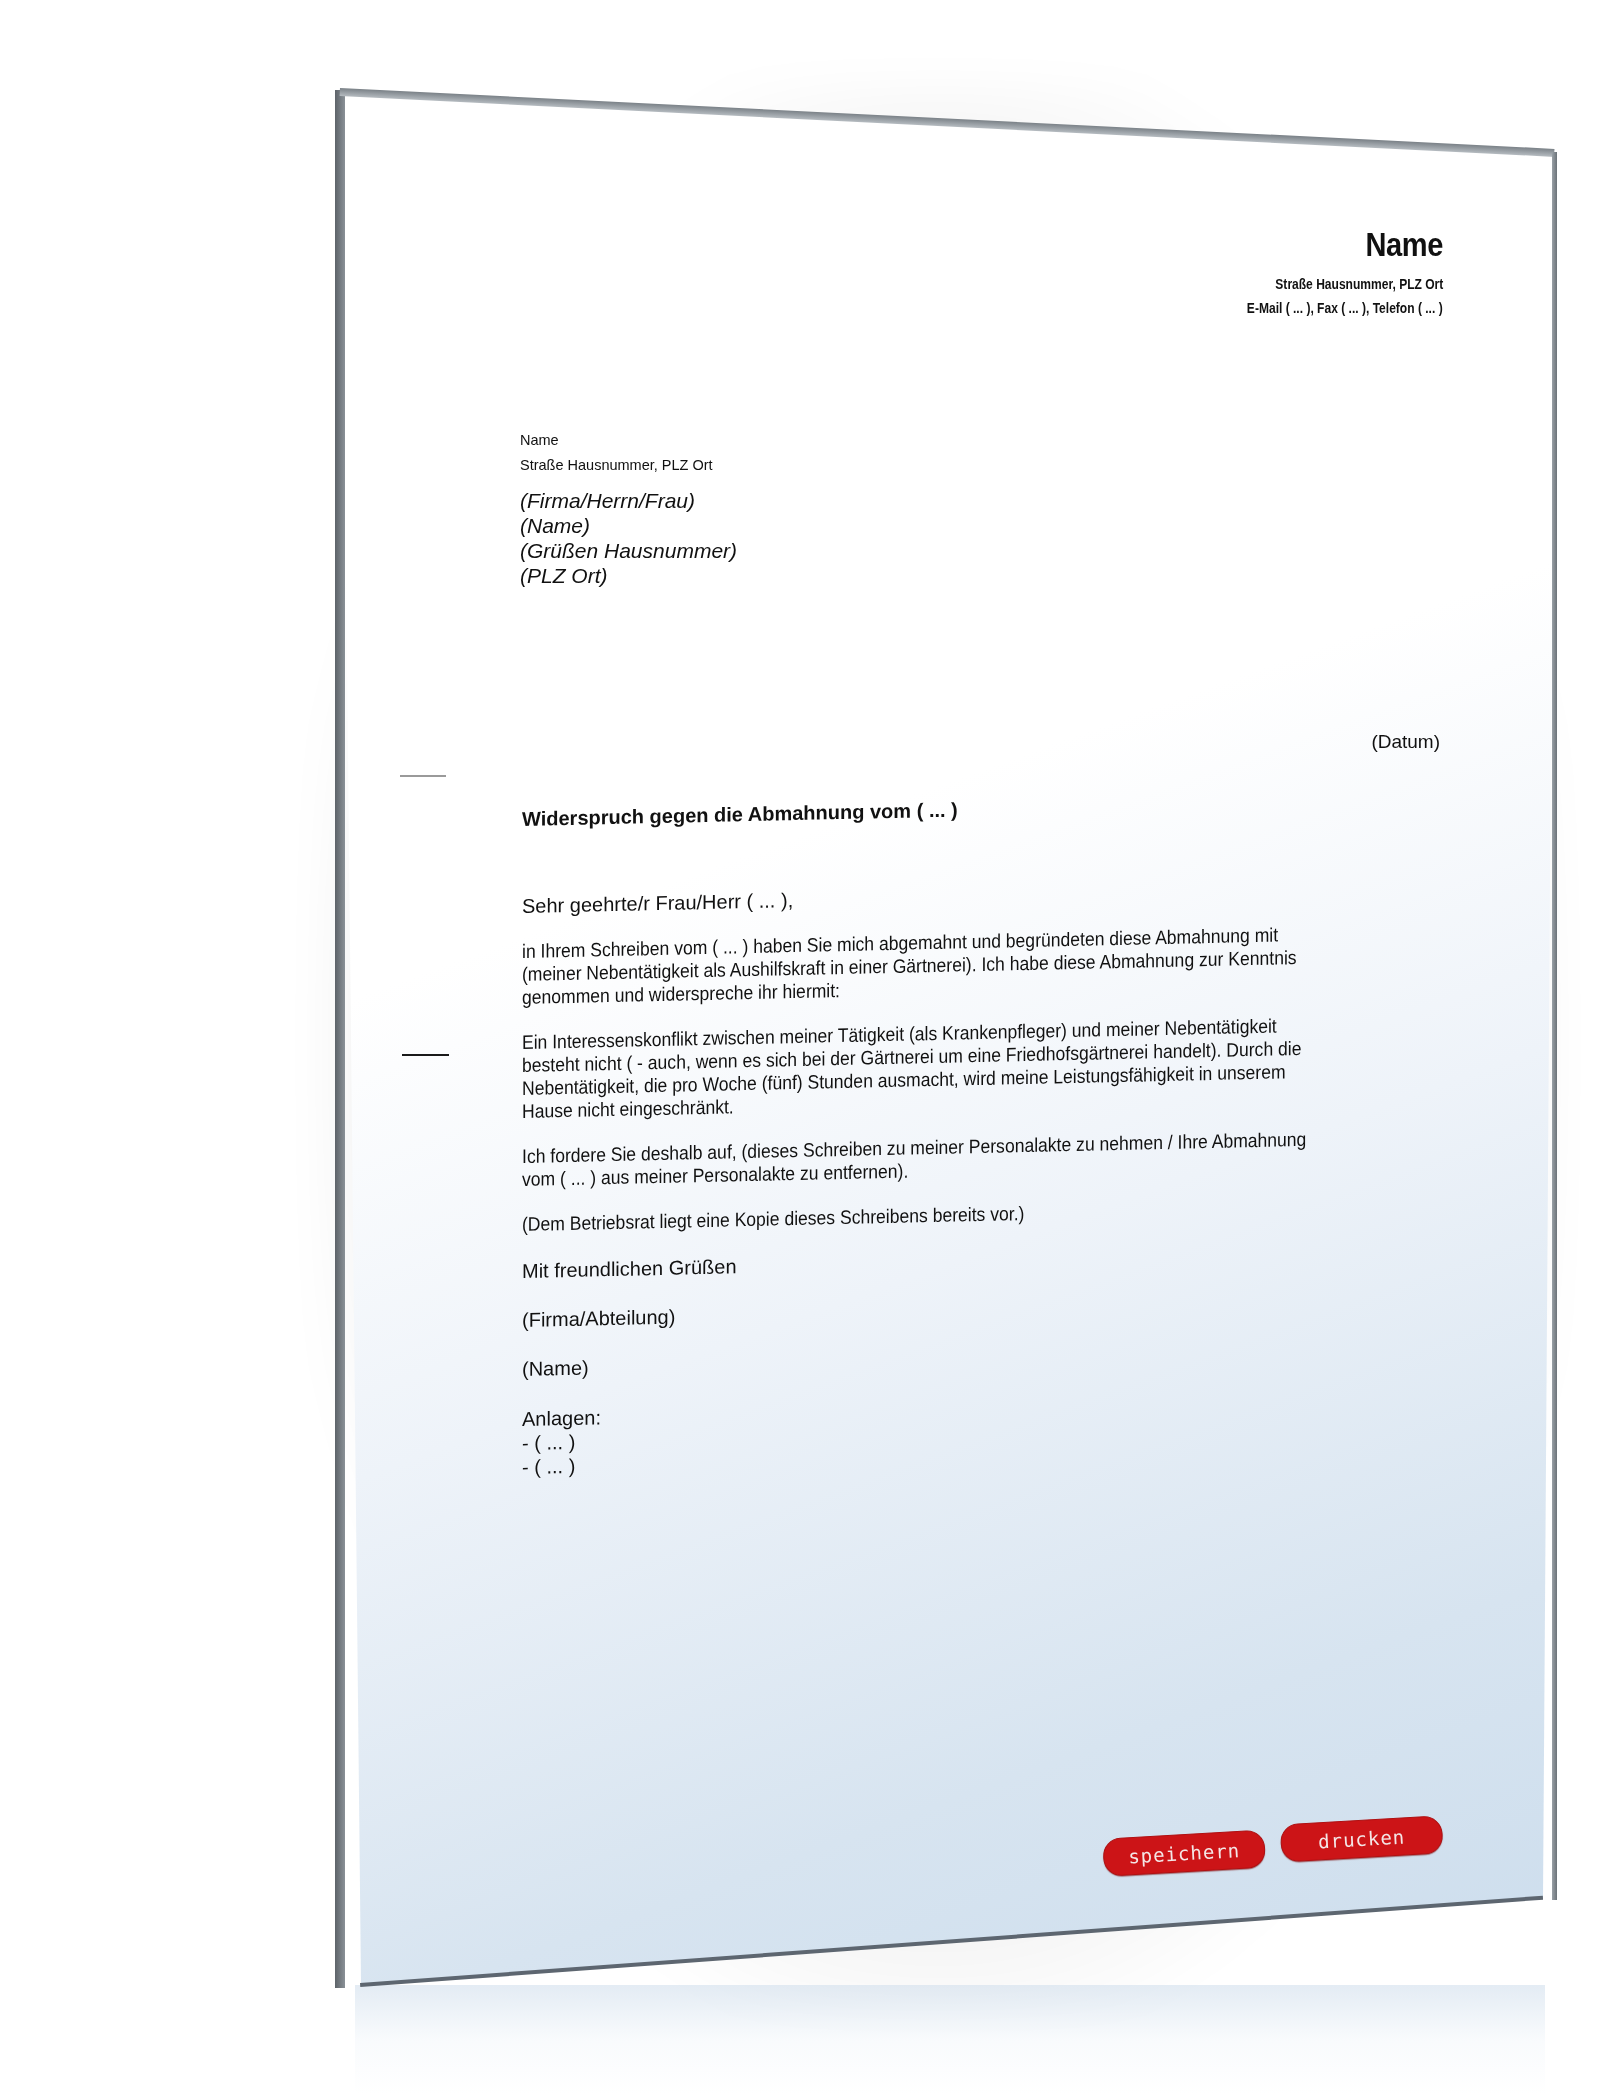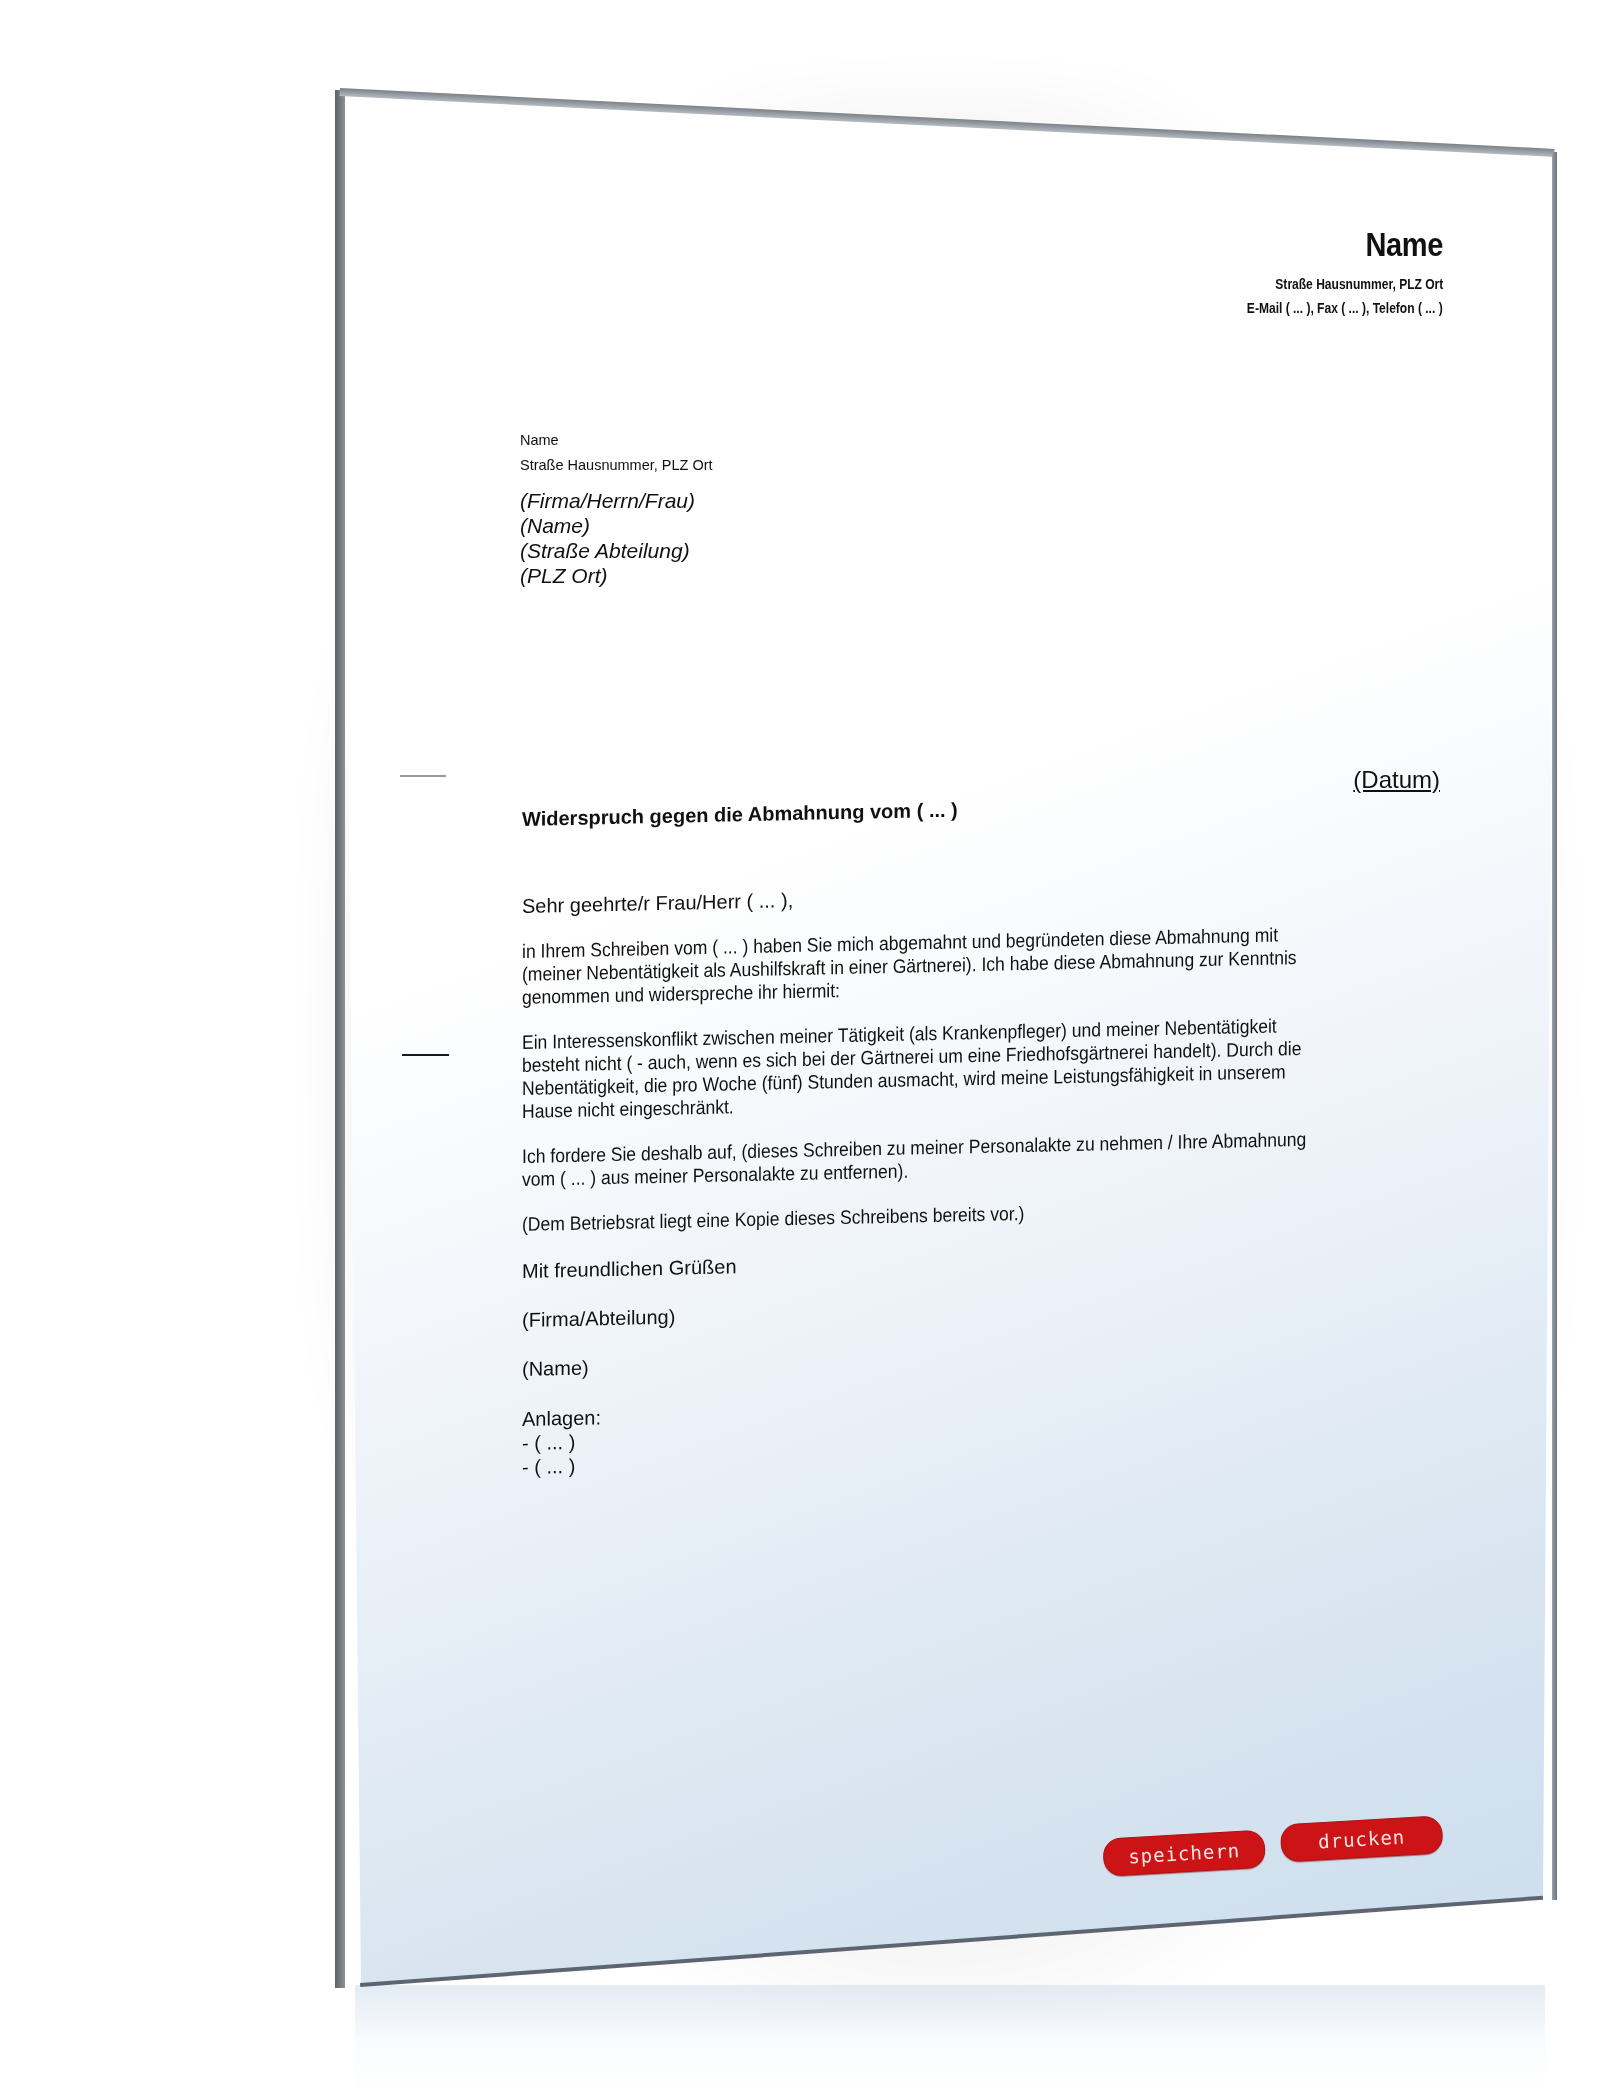--- a/index.html
+++ b/index.html
@@ -134,23 +134,22 @@
       left: 520px;
       top: 488px;
       font-size: 21px;
       line-height: 25px;
       font-style: italic;
     }
     .recipient div { white-space: nowrap; }
 
     .date {
       right: 160px;
-      top: 766px;
-      font-size: 24px;
-      text-decoration: underline;
+      top: 731px;
+      font-size: 19px;
     }
 
     .fold-mark {
       position: absolute;
       height: 2px;
       width: 46px;
     }
     .fold-1 { left: 400px; top: 775px; background: #9a9a9a; }
     .fold-2 { left: 402px; top: 1054px; background: #1a1a1a; height: 2px; width: 47px; }
 
@@ -238,21 +237,21 @@
     <div class="abs sender-name">Name</div>
     <div class="abs sender-line sender-addr">Straße Hausnummer, PLZ Ort</div>
     <div class="abs sender-line sender-contact">E-Mail ( ... ), Fax ( ... ), Telefon ( ... )</div>
 
     <div class="abs return-line return-name">Name</div>
     <div class="abs return-line return-addr">Straße Hausnummer, PLZ Ort</div>
 
     <div class="abs recipient">
       <div>(Firma/Herrn/Frau)</div>
       <div>(Name)</div>
-      <div>(Straße Abteilung)</div>
+      <div>(Grüßen Hausnummer)</div>
       <div>(PLZ Ort)</div>
     </div>
 
     <div class="abs date">(Datum)</div>
 
     <div class="fold-mark fold-1"></div>
     <div class="fold-mark fold-2"></div>
 
     <div class="body-block">
       <div class="subject">Widerspruch gegen die Abmahnung vom ( ... )</div>

